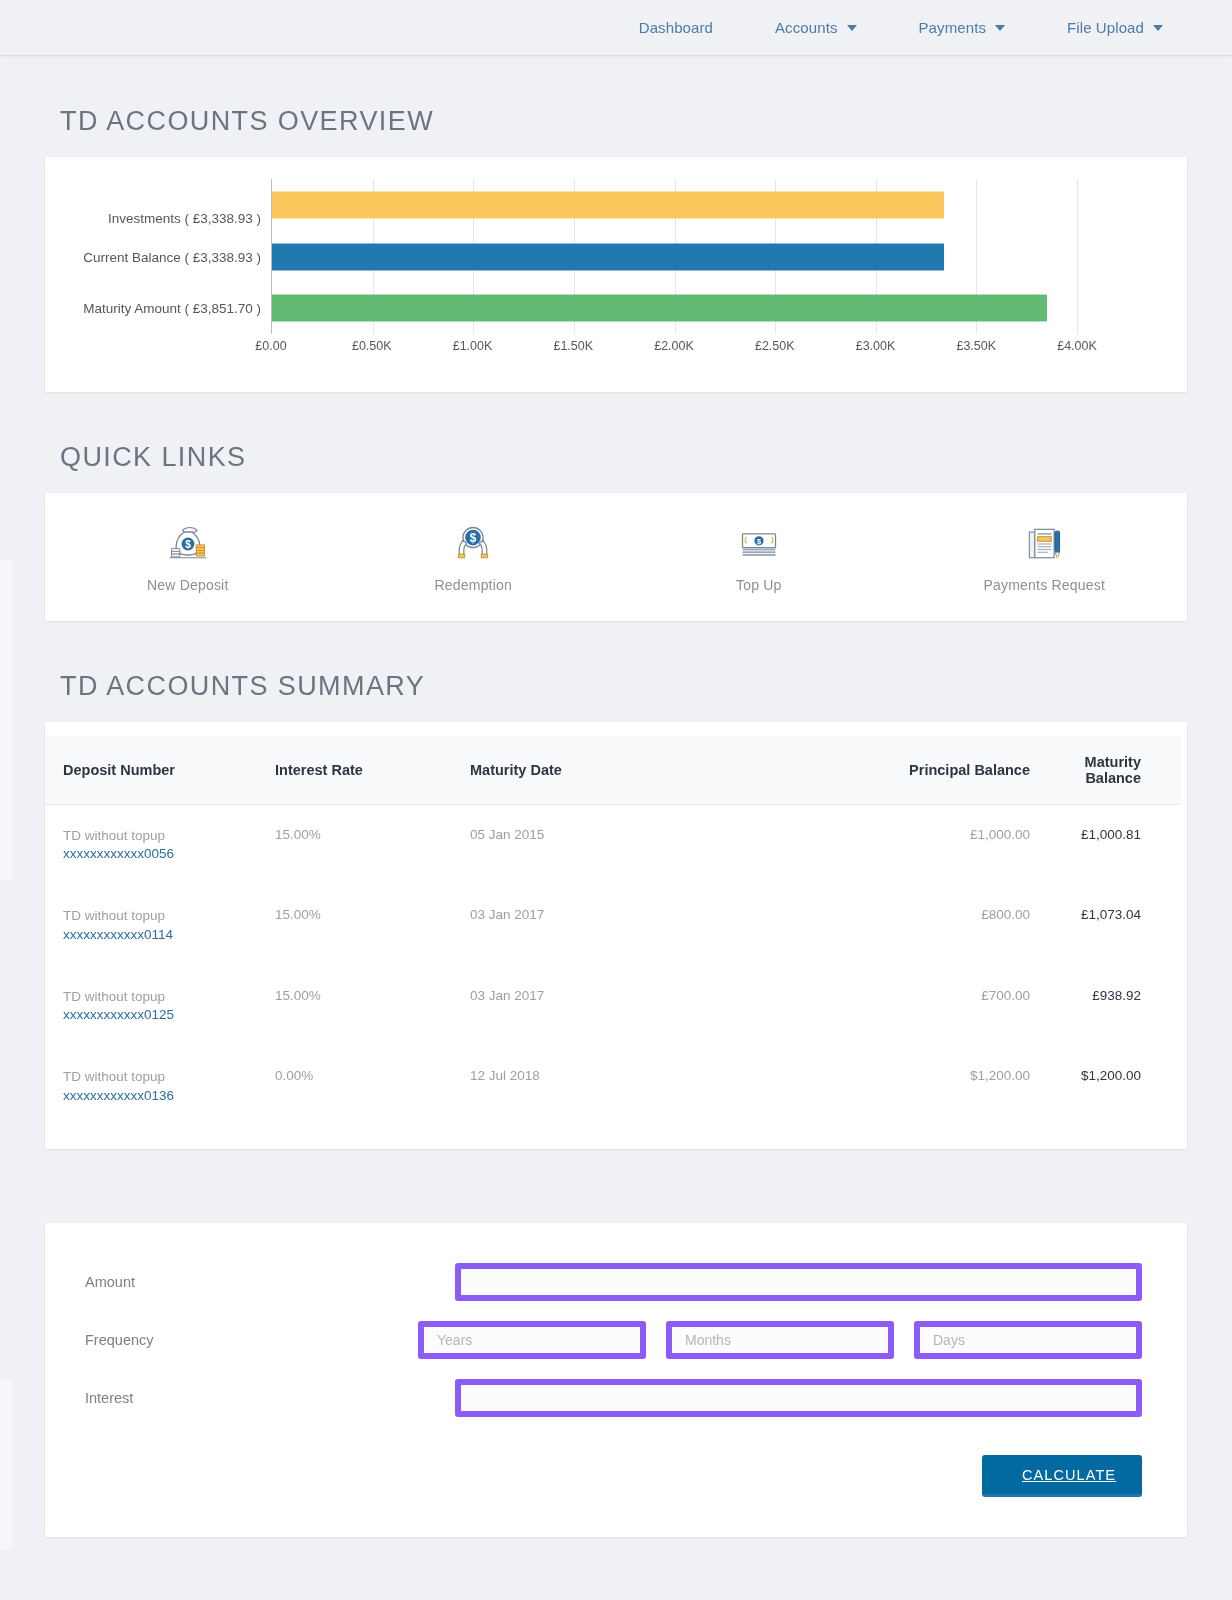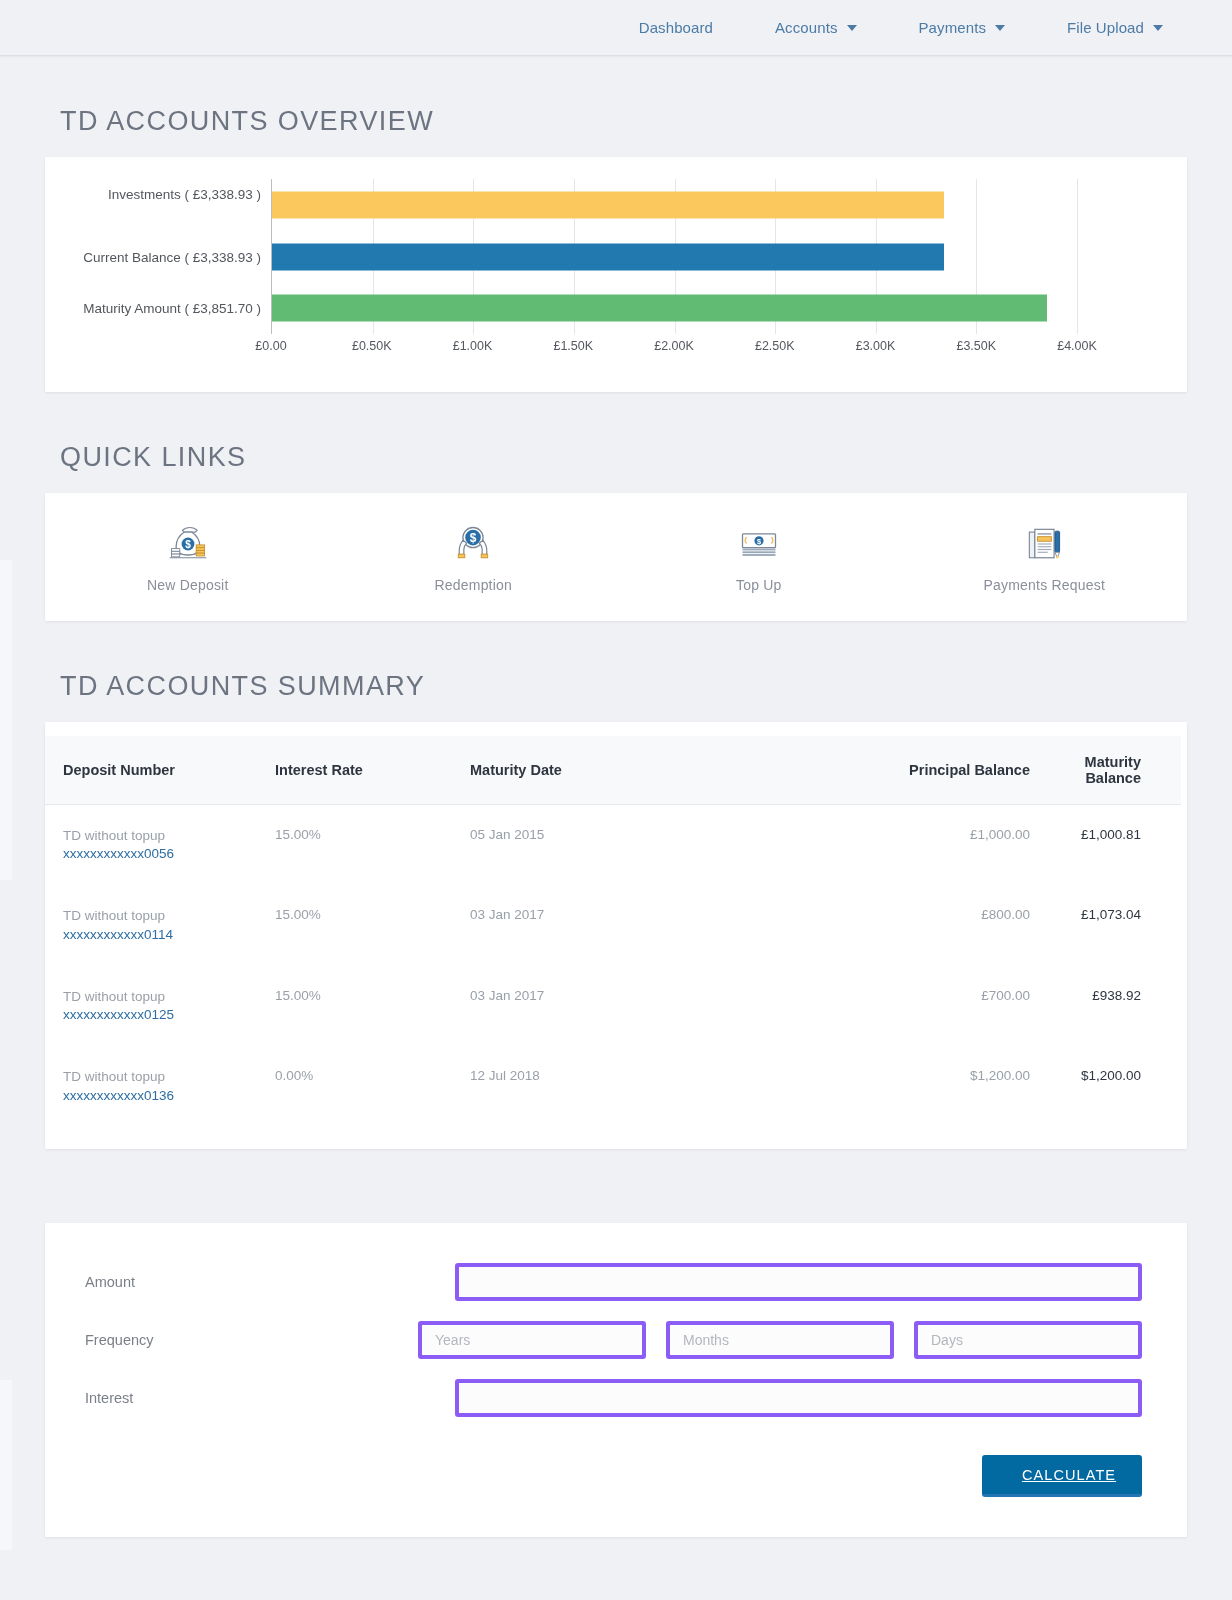--- a/index.html
+++ b/index.html
@@ -215,21 +215,21 @@
   }
   .form-label {
     width: 375px;
     font-size: 14.5px;
     color: #7a7f88;
     padding-left: 20px;
   }
   .fields { flex: 1; display: flex; gap: 20px; }
   .inp {
     height: 38px;
-    border: 4px solid #8b5cf6;
+    border: 6px solid #8b5cf6;
     background: #fcfcfd;
     border-radius: 3px;
     padding: 0 13px;
     font-size: 14px;
     font-family: "Liberation Sans", sans-serif;
     color: #55595f;
     outline: none;
     width: 100%;
   }
   .inp::placeholder { color: #b3b7bd; }
@@ -288,21 +288,21 @@
 <div class="page">
 
   <div class="spacer-xl"></div>
 
   <section class="section">
     <h2 class="section-title">TD ACCOUNTS OVERVIEW</h2>
     <div class="spacer-m"></div>
     <div class="card chart-card">
       <div class="chart-wrap">
         <div class="chart-label-col" id="chart-labels">
-            <div class="chart-label" style="top: 15px;">Investments ( £3,338.93 )</div>
+            <div class="chart-label" style="top: 39px;">Investments ( £3,338.93 )</div>
             <div class="chart-label" style="top: 77.5px;">Current Balance ( £3,338.93 )</div>
             <div class="chart-label" style="top: 129.167px;">Maturity Amount ( £3,851.70 )</div>
           </div>
         <div class="plot" id="chart-plot">
             <div class="gridline" style="left: 12.5%;"></div>
             <div class="gridline" style="left: 25%;"></div>
             <div class="gridline" style="left: 37.5%;"></div>
             <div class="gridline" style="left: 50%;"></div>
             <div class="gridline" style="left: 62.5%;"></div>
             <div class="gridline" style="left: 75%;"></div>

